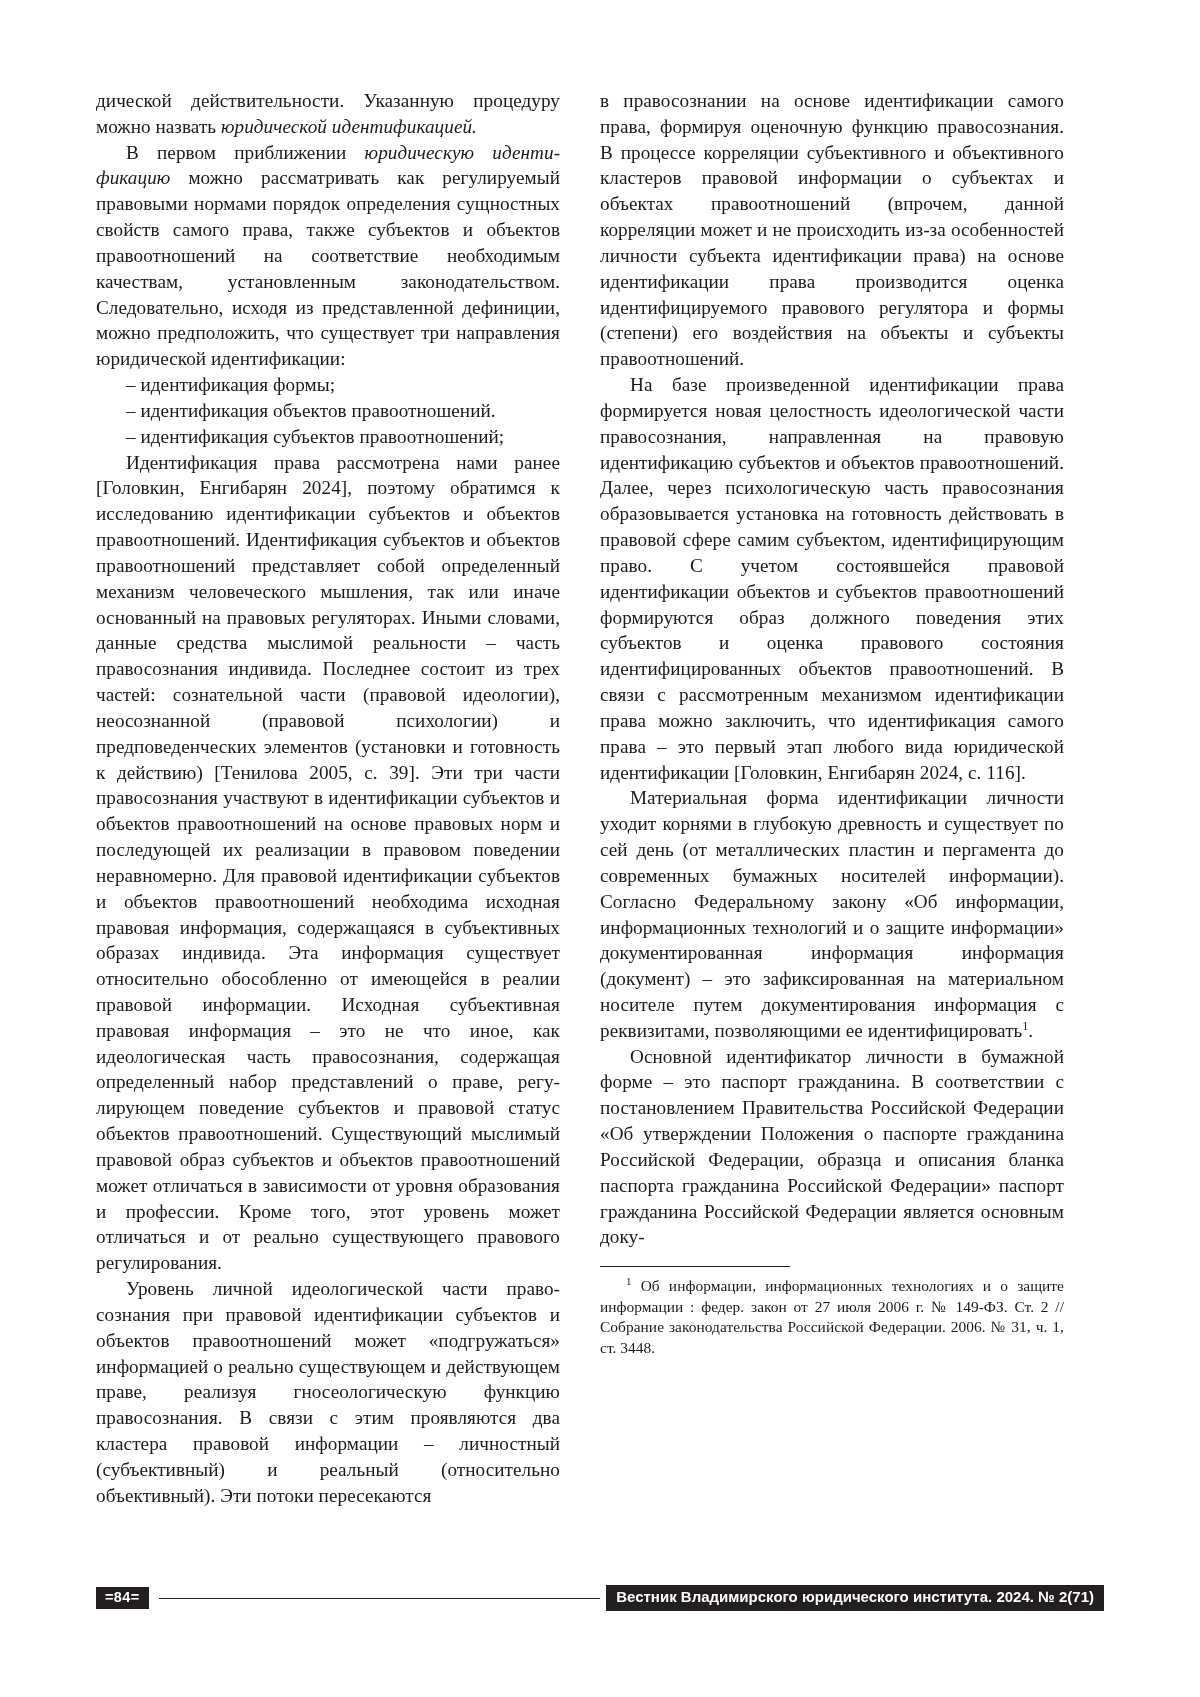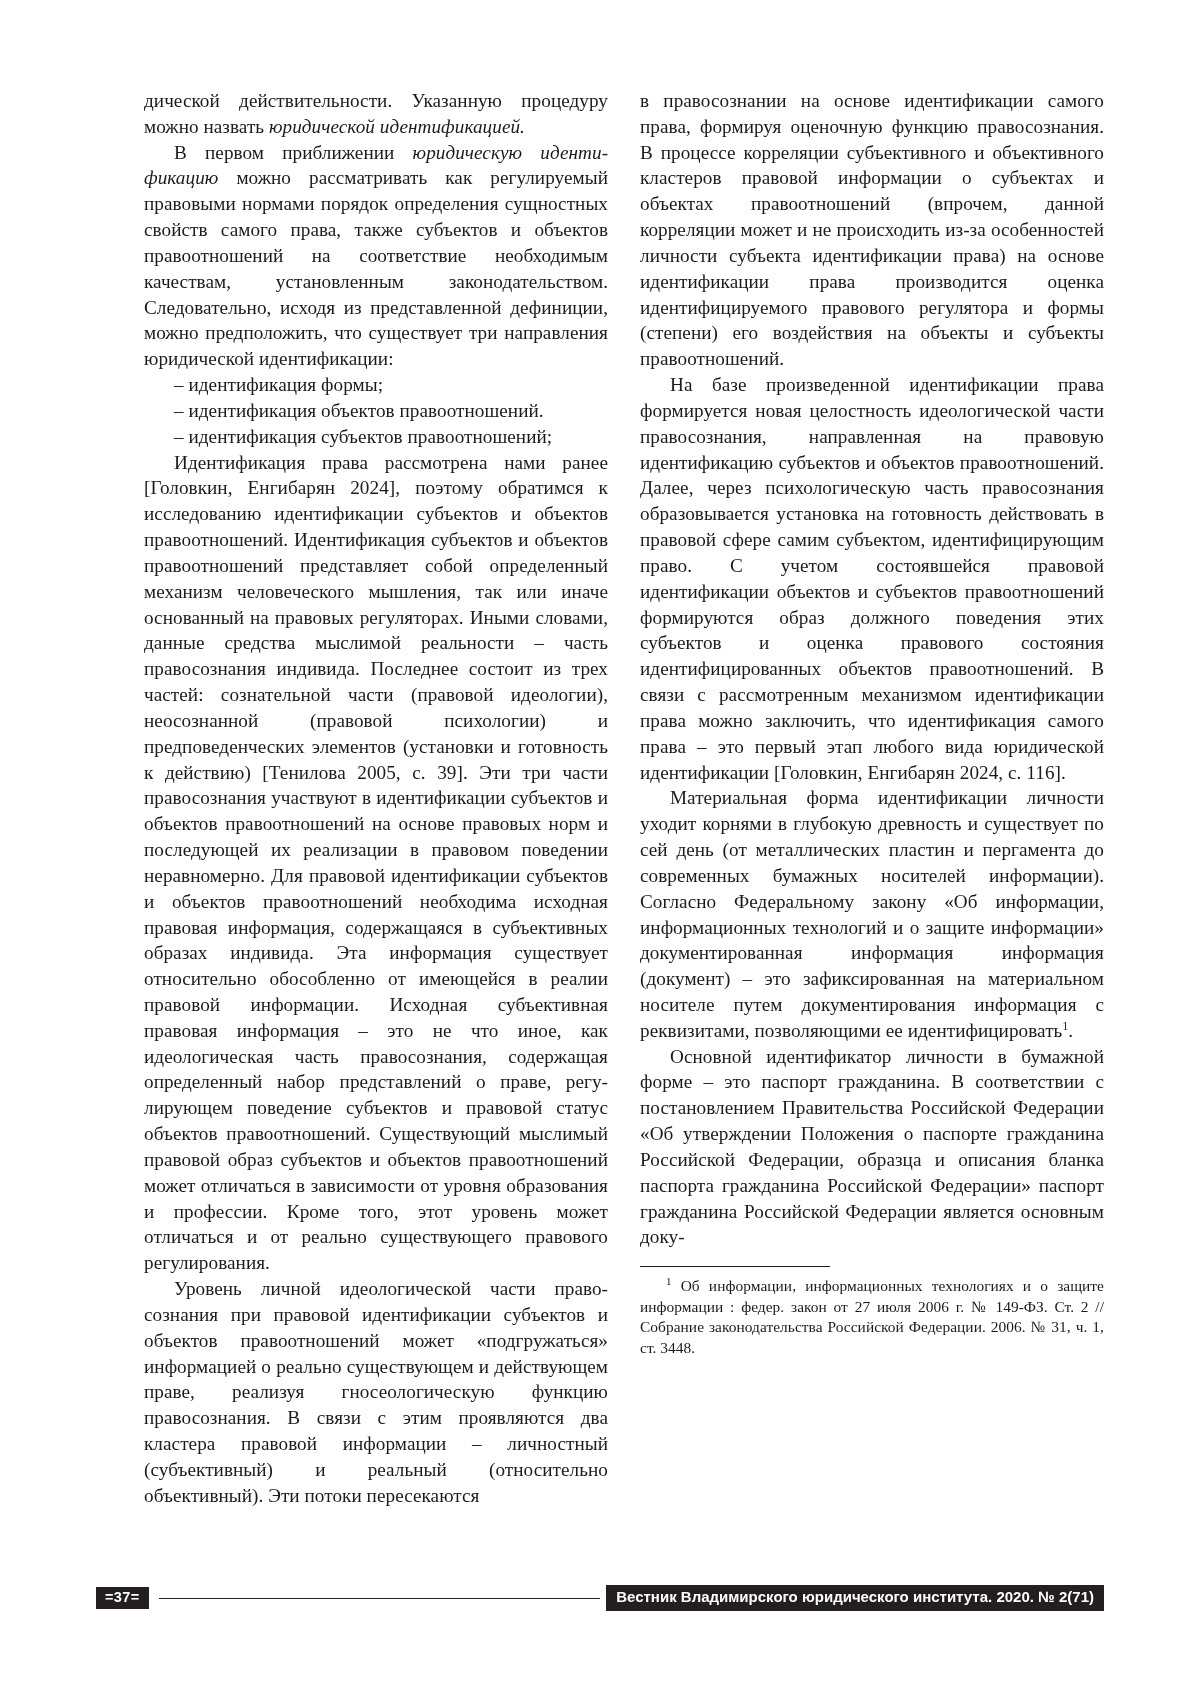--- a/index.html
+++ b/index.html
@@ -18,23 +18,22 @@
   .page {
     position: absolute;
     left: 0; top: 0;
     width: 1200px;
     height: 1697px;
     box-sizing: border-box;
     padding: 88px 96px 40px 96px;
   }
   .columns {
     display: flex;
-    gap: 32px;
+    gap: 40px;
     align-items: flex-start;
-    justify-content: flex-end;
   }
   .col {
     width: 464px;
     box-sizing: border-box;
   }
   p {
     margin: 0;
     font-size: 19.2px;
     line-height: 1.345;
     text-align: justify;
@@ -133,17 +132,17 @@
       <p><span>Материальная форма идентификации личности уходит корнями в глубокую древность и существует по сей день (от металлических пластин и пергамен­та до современных бумажных носителей информа­ции). Согласно Федеральному закону «Об информа­ции, информационных технологий и о защите ин­формации» документированная информация ин­формация (документ) – это зафиксированная на ма­териальном носителе путем документирования ин­формация с реквизитами, позволяющими ее иден­тифицировать</span><sup>1</sup><span>.</span></p>
       <p>Основной идентификатор личности в бумаж­ной форме – это паспорт гражданина. В соответ­ствии с постановлением Правительства Россий­ской Федерации «Об утверждении Положения о паспорте гражданина Российской Федерации, образца и описания бланка паспорта граждани­на Российской Федерации» паспорт гражданина Российской Федерации является основным доку-</p>
 
       <div class="fn-sep"></div>
       <p class="footnote"><sup>1</sup><span> Об информации, информационных технологиях и о защите информации : федер. закон от 27 июля 2006 г. № 149-ФЗ. Ст. 2 // Собрание законодательства Россий­ской Федерации. 2006. № 31, ч. 1, ст. 3448.</span></p>
     </div>
 
   </div>
 
   <div class="footer">
-    <span class="page-num">=37=</span>
+    <span class="page-num">=84=</span>
     <span class="rule"></span>
-    <span class="journal">Вестник Владимирского юридического института. 2020. № 2(71)</span>
+    <span class="journal">Вестник Владимирского юридического института. 2024. № 2(71)</span>
   </div>
 </div>
 
 </body></html>

